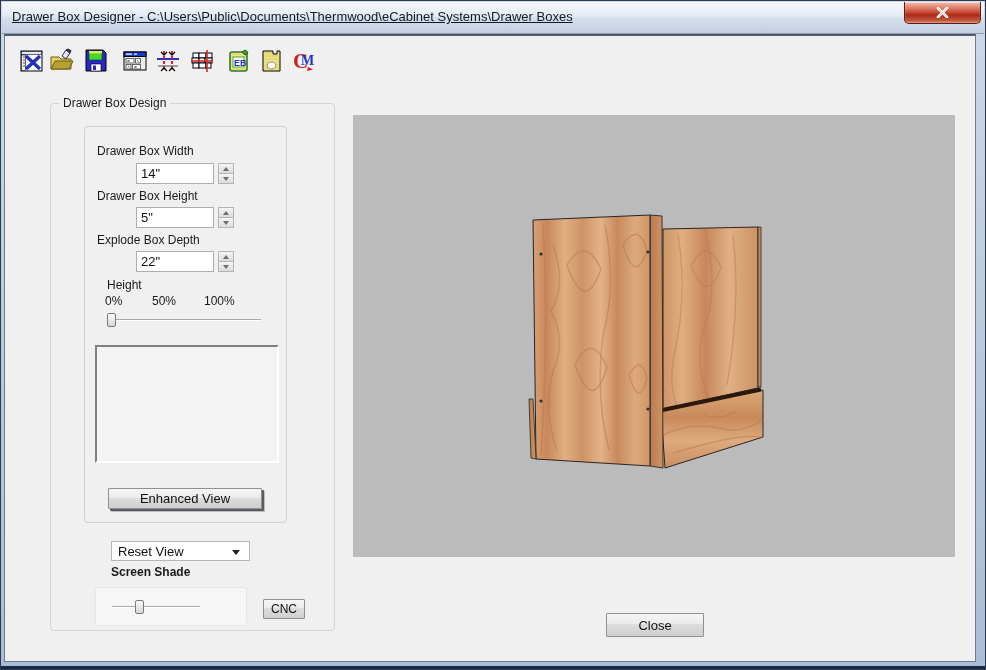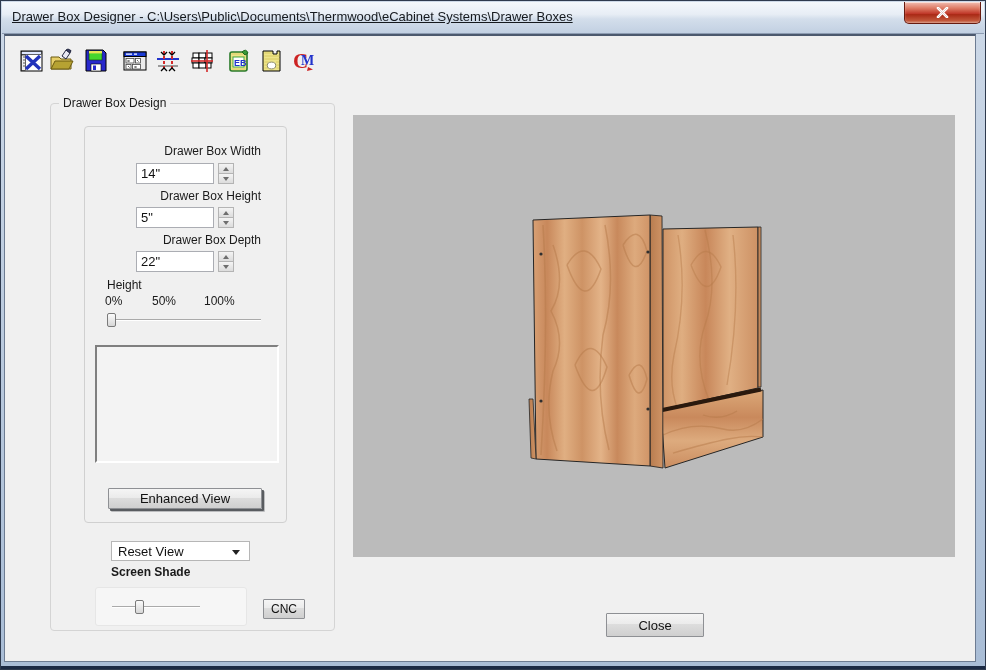--- a/index.html
+++ b/index.html
@@ -22,21 +22,21 @@
   
   .client{ position:absolute; left:3px; top:33px; width:972px; height:628px;
     background:#f0f0f0; border:1px solid #6d7c92; border-top:2px solid #4c596e; }
   
   .toolbtn{ position:absolute; top:12px; width:26px; height:26px; cursor:pointer; }
   
   .groupbox{ position:absolute; border:1px solid #d4d4d4; border-radius:4px; }
   .groupbox-label{ position:absolute; top:-8px; left:8px; background:#f0f0f0; padding:0 4px;
     font-size:12px; color:#1a1a1a; white-space:nowrap; }
   .inner-panel{ position:absolute; border:1px solid #d0d0d0; border-radius:4px; }
-  .fld-label{ position:absolute; left:4px; width:172px; text-align:right; font-size:12px; color:#1a1a1a; }
+  .fld-label{ position:absolute; left:12px; width:172px; text-align:left; font-size:12px; color:#1a1a1a; }
   .textfield{ position:absolute; left:51px; width:78px; height:21px; border:1px solid #abadb3;
     background:#fff; font-family:"Liberation Sans",sans-serif; font-size:13px; color:#111; padding:0 4px; }
   .spinner{ position:absolute; left:133px; width:16px; height:21px; display:flex; flex-direction:column; }
   .spin{ flex:1; border:1px solid #b4b4b4; background:linear-gradient(180deg,#f4f4f4,#dcdcdc);
     display:flex; align-items:center; justify-content:center; cursor:pointer; }
   .spin + .spin{ border-top:none; }
   .tri-up{ width:0; height:0; border-left:3px solid transparent; border-right:3px solid transparent; border-bottom:4px solid #6e6e6e; }
   .tri-dn{ width:0; height:0; border-left:3px solid transparent; border-right:3px solid transparent; border-top:4px solid #6e6e6e; }
   .tick{ position:absolute; font-size:12px; color:#1a1a1a; }
   .slider-track{ position:absolute; height:2px; background:#aaa; border-bottom:1px solid #fff; }
@@ -183,21 +183,21 @@
         <input class="textfield" style="top: 80px;" value="5&quot;">
         <div class="spinner" style="top:80px;">
           <div class="spin">
               <span class="tri-up"></span>
             </div>
           <div class="spin">
               <span class="tri-dn"></span>
             </div>
         </div>
 
-        <span class="fld-label" style="top:106px;">Drawer Box Depth</span>
+        <span class="fld-label" style="top:106px;">Explode Box Depth</span>
         <input class="textfield" style="top: 124px;" value="22&quot;">
         <div class="spinner" style="top:124px;">
           <div class="spin">
               <span class="tri-up"></span>
             </div>
           <div class="spin">
               <span class="tri-dn"></span>
             </div>
         </div>
 

